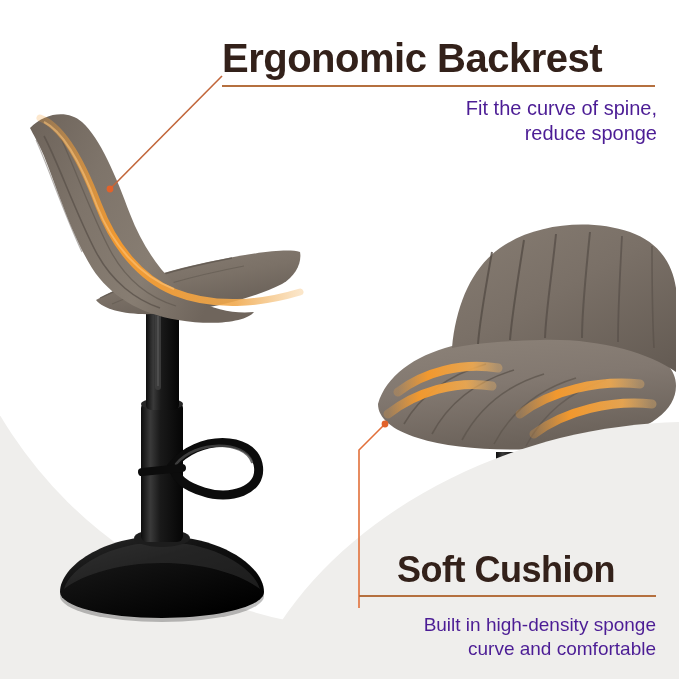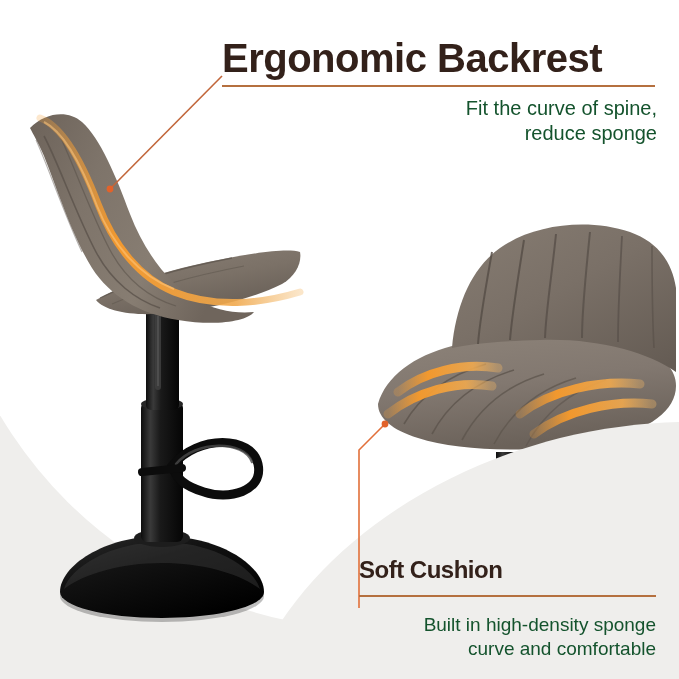--- a/index.html
+++ b/index.html
@@ -37,21 +37,21 @@
   
   .callout { position: absolute; }
 
   .headline {
     font-weight: bold;
     color: #33211a;
     letter-spacing: -0.5px;
     white-space: nowrap;
   }
   .subtext {
-    color: #14532d;
+    color: #4c1d95;
     line-height: 1.25;
     white-space: nowrap;
   }
 
   #callout-top { left: 222px; top: 22px; width: 440px; margin-top: 12px; }
   #callout-top .headline { font-size: 40px; line-height: 48px; }
   #callout-top .rule {
     margin-top: 3px;
     height: 2px;
     background: #b5703f;
@@ -59,23 +59,23 @@
   }
   #callout-top .subtext {
     font-size: 20px;
     text-align: right;
     margin-top: 9px;
     padding-right: 5px;
   }
 
   #callout-bottom { left: 359px; top: 548px; width: 300px; }
   #callout-bottom .headline {
-    font-size: 24px;
+    font-size: 36px;
     line-height: 44px;
-    text-align: left;
+    text-align: center;
     padding-right: 6px;
   }
   #callout-bottom .rule {
     margin-top: 3px;
     height: 2px;
     background: #b5703f;
     width: 297px;
   }
   #callout-bottom .subtext {
     font-size: 19px;

